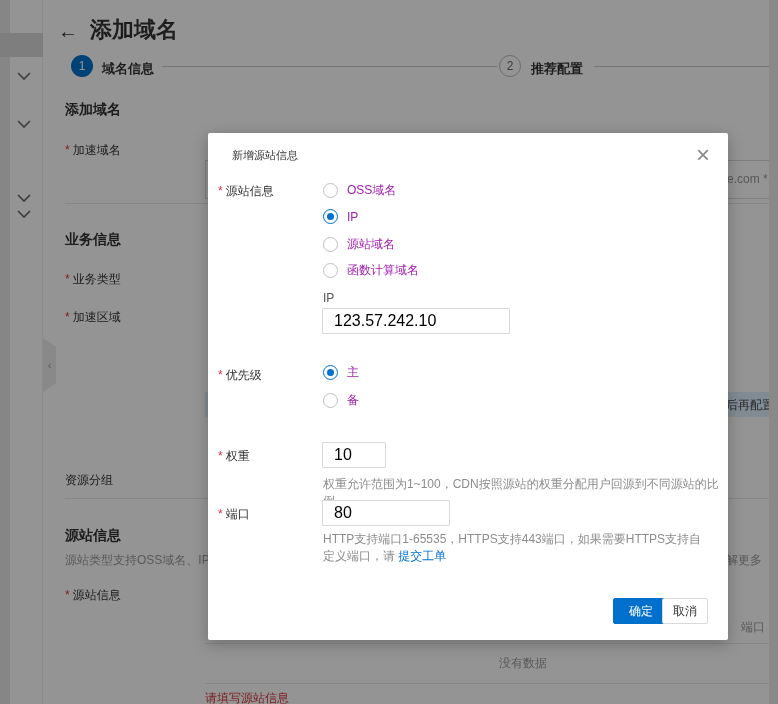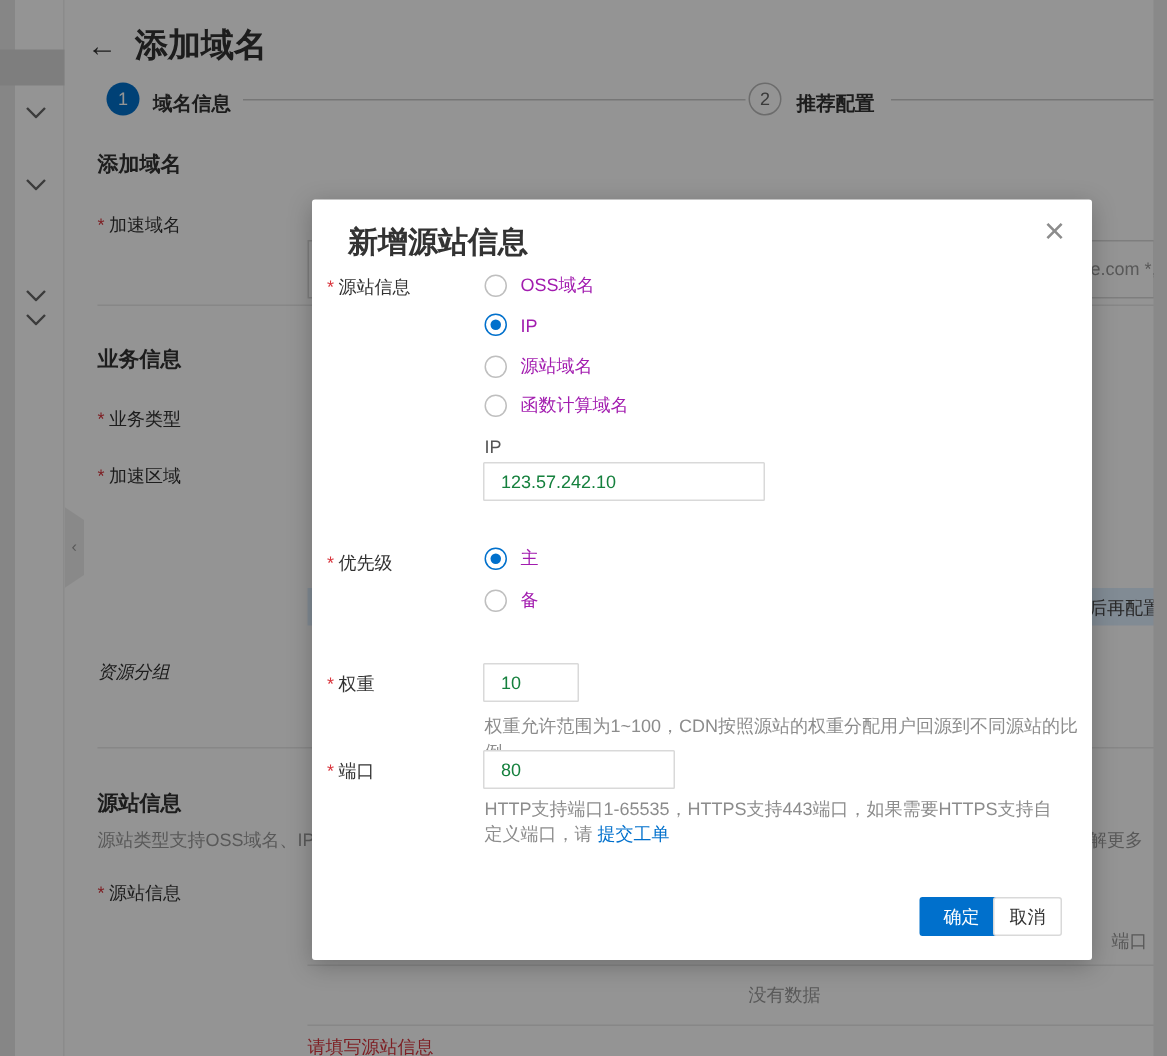--- a/index.html
+++ b/index.html
@@ -41,30 +41,30 @@
   .tbl-line{height:1px;background:#e8e8e8;}
   .red-text{font-size:12px;color:#d9363e;}
   .gutter{left:769px;top:0;width:9px;height:704px;background:#ececec;}
   
   .overlay{left:0;top:0;width:778px;height:704px;background:rgba(0,0,0,0.42);z-index:5;}
   
   .modal{
     left:208px;top:133px;width:520px;height:507px;background:#fff;z-index:10;
     border-radius:2px;box-shadow:0 4px 16px rgba(0,0,0,0.25);
   }
-  .modal-title{left:24px;top:15px;font-size:20px;font-weight:700;color:#333;}
+  .modal-title{left:24px;top:15px;font-size:11px;font-weight:400;color:#333;}
   .modal-close{right:18px;top:10px;font-size:24px;color:#8c8c8c;line-height:1;cursor:pointer;}
   .m-label{left:10px;font-size:12px;color:#333;}
   .radio-row{display:flex;align-items:center;cursor:pointer;}
   .radio{width:15px;height:15px;border-radius:50%;border:1px solid #bfbfbf;background:#fff;position:relative;flex:none;}
   .radio.sel{border-color:#0070cc;}
   .radio.sel::after{content:"";position:absolute;left:3px;top:3px;width:7px;height:7px;border-radius:50%;background:#0070cc;}
   .radio-label{margin-left:9px;font-size:12px;color:#a21caf;}
   .sub-label{font-size:12px;color:#555;}
-  .txt-input{border:1px solid #d9d9d9;border-radius:1px;height:26px;font-size:12px;color:#15803d;
+  .txt-input{border:1px solid #d9d9d9;border-radius:1px;height:26px;font-size:16px;color:#000000;
     padding:0 11px;font-family:"Liberation Sans","DejaVu Sans",sans-serif;background:#fff;}
   .m-help{font-size:12px;color:#8c8c8c;line-height:17px;}
   .btn{height:26px;border-radius:2px;font-size:12px;display:flex;align-items:center;justify-content:center;cursor:pointer;}
   .btn-primary{background:#0070cc;color:#fff;border:1px solid #0070cc;}
   .btn-default{background:#fff;color:#333;border:1px solid #d9d9d9;}
 </style>
 </head>
 <body>
 
 <div class="screen">
@@ -119,21 +119,21 @@
   <div class="abs section-h" style="left:65px;top:231px;">业务信息</div>
   <div class="abs form-label" style="left:65px;top:271px;">
     <span class="req">*</span><span>业务类型</span>
   </div>
   <div class="abs form-label" style="left:65px;top:309px;">
     <span class="req">*</span><span>加速区域</span>
   </div>
   <div class="abs alert-band">
     <span class="abs alert-frag">后再配置.</span>
   </div>
-  <div class="abs form-label" style="left:65px;top:440px;font-style:italic;">资源分组</div>
+  <div class="abs form-label" style="left:65px;top:472px;">资源分组</div>
   <div class="abs divider" style="left:65px;top:498px;width:713px;"></div>
 
   <div class="abs section-h" style="left:65px;top:527px;">源站信息</div>
   <div class="abs grey-help" style="left:65px;top:552px;white-space:nowrap;">源站类型支持OSS域名、IP、源</div>
   <div class="abs grey-help link" style="left:726px;top:552px;white-space:nowrap;">解更多</div>
   <div class="abs form-label" style="left:65px;top:587px;">
     <span class="req">*</span><span>源站信息</span>
   </div>
 
   <div class="abs" style="left:741px;top:619px;font-size:12px;color:#999;">端口</div>

